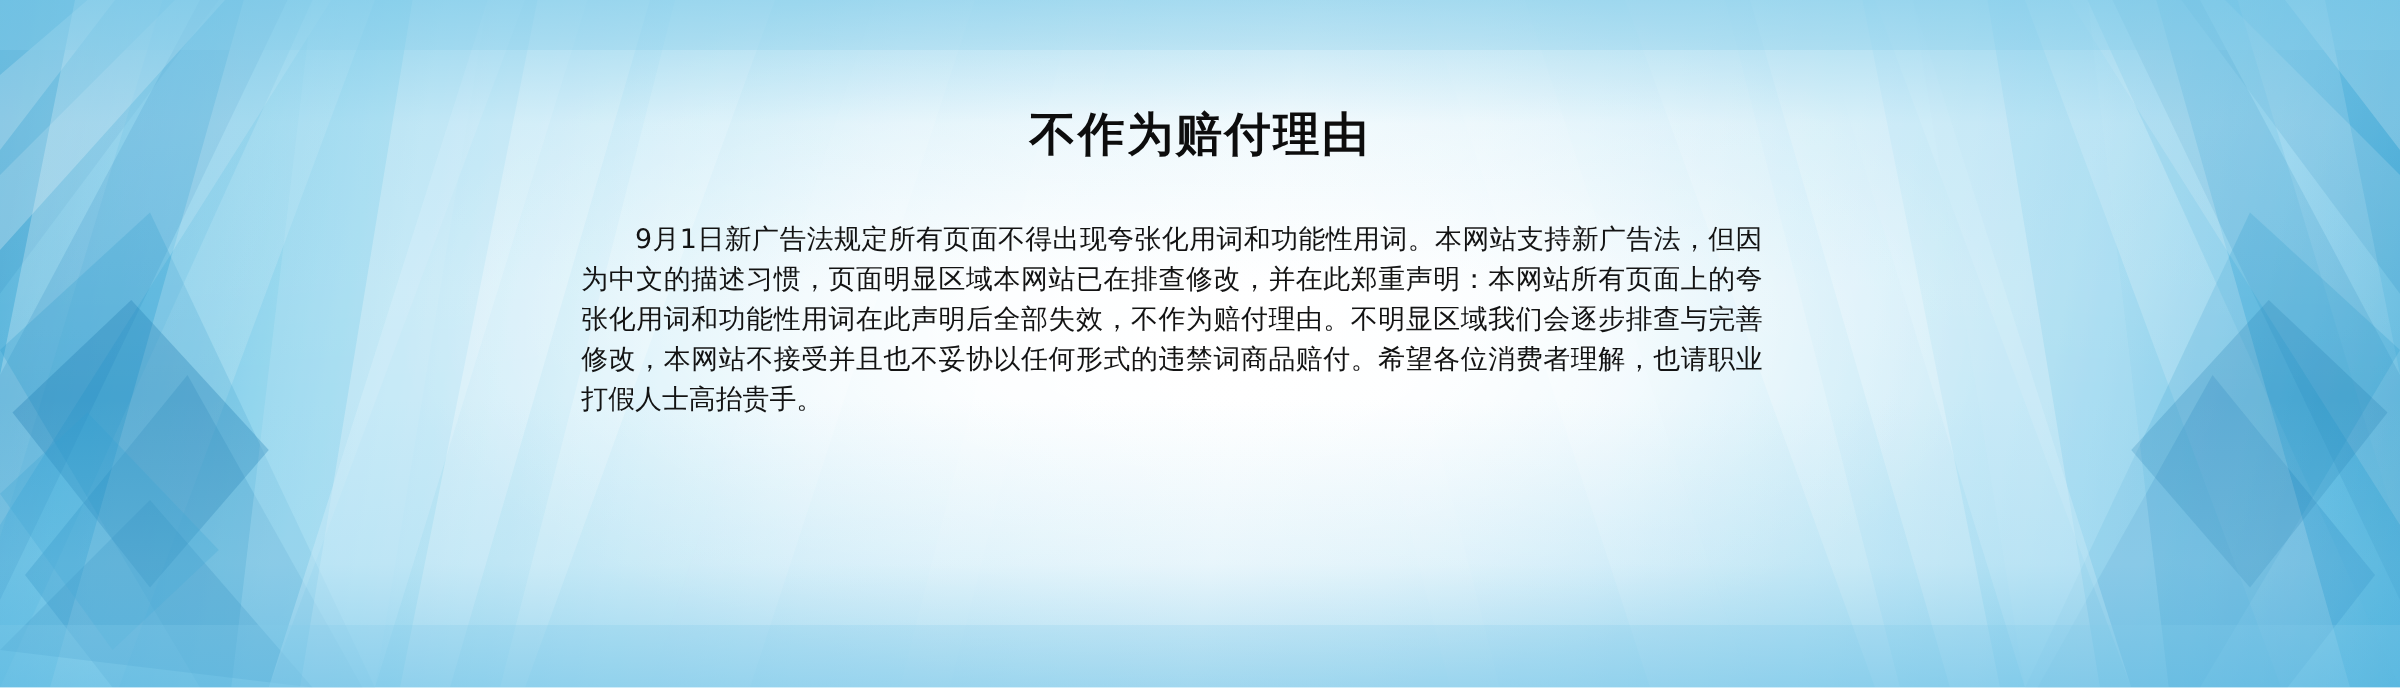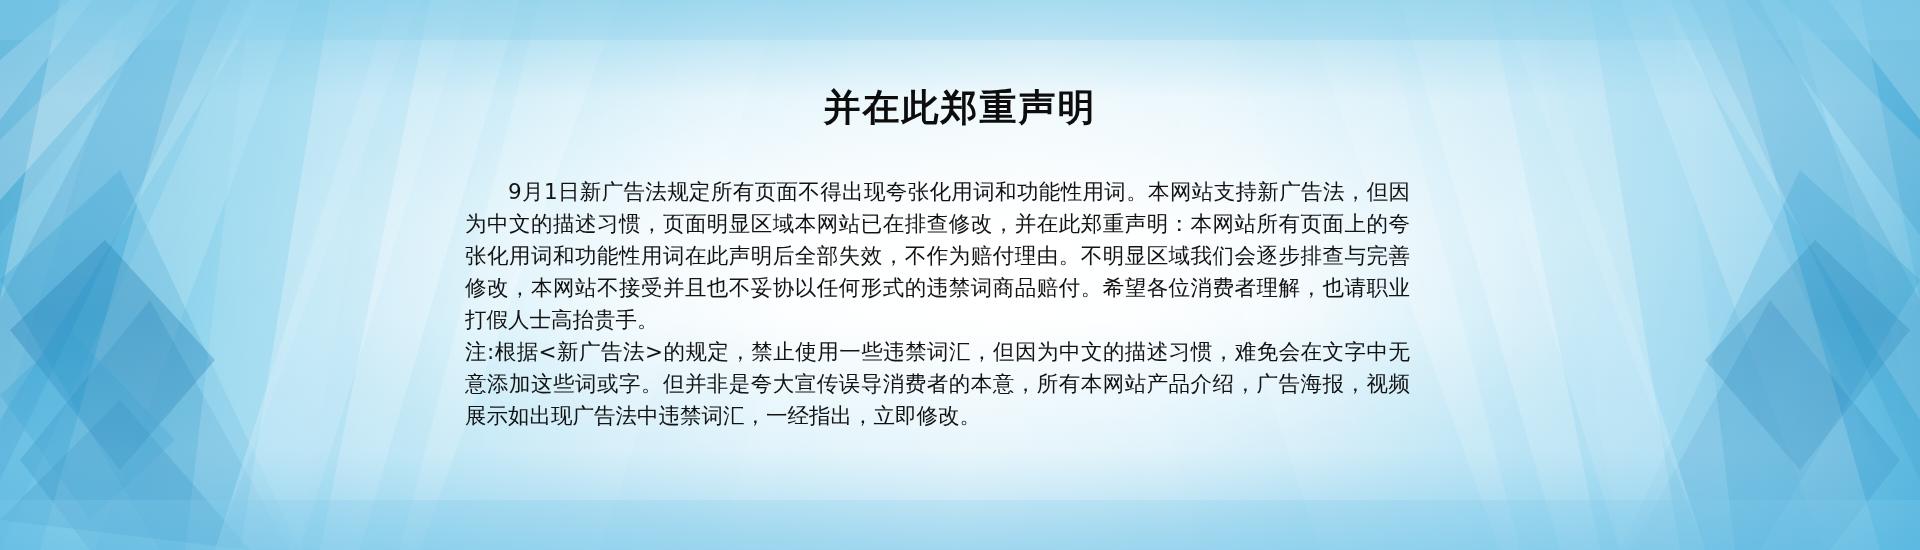--- a/index.html
+++ b/index.html
@@ -180,21 +180,20 @@
     <polygon points="1060,0 1020,0 1160,550 1200,550" fill="#ffffff" opacity="0.16"></polygon>
 
     <rect x="0" y="0" width="1920" height="40" fill="#8fd2ec" opacity="0.30"></rect>
     <rect x="0" y="500" width="1920" height="50" fill="#8fd2ec" opacity="0.26"></rect>
   </svg>
 
   <div class="core-glow" style="z-index:3;"></div>
   <div class="bg-vert" style="z-index:4;"></div>
 
   <div class="content">
-    <div class="title">并在此郑重声明</div>
+    <div class="title">不作为赔付理由</div>
 
     <div class="body-block">
       <p class="para1">9月1日新广告法规定所有页面不得出现夸张化用词和功能性用词。本网站支持新广告法，但因为中文的描述习惯，页面明显区域本网站已在排查修改，并在此郑重声明：本网站所有页面上的夸张化用词和功能性用词在此声明后全部失效，不作为赔付理由。不明显区域我们会逐步排查与完善修改，本网站不接受并且也不妥协以任何形式的违禁词商品赔付。希望各位消费者理解，也请职业打假人士高抬贵手。</p>
-      <p class="para2">注:根据&lt;新广告法&gt;的规定，禁止使用一些违禁词汇，但因为中文的描述习惯，难免会在文字中无意添加这些词或字。但并非是夸大宣传误导消费者的本意，所有本网站产品介绍，广告海报，视频展示如出现广告法中违禁词汇，一经指出，立即修改。</p>
     </div>
   </div>
 
 </div>
 
 </body></html>

